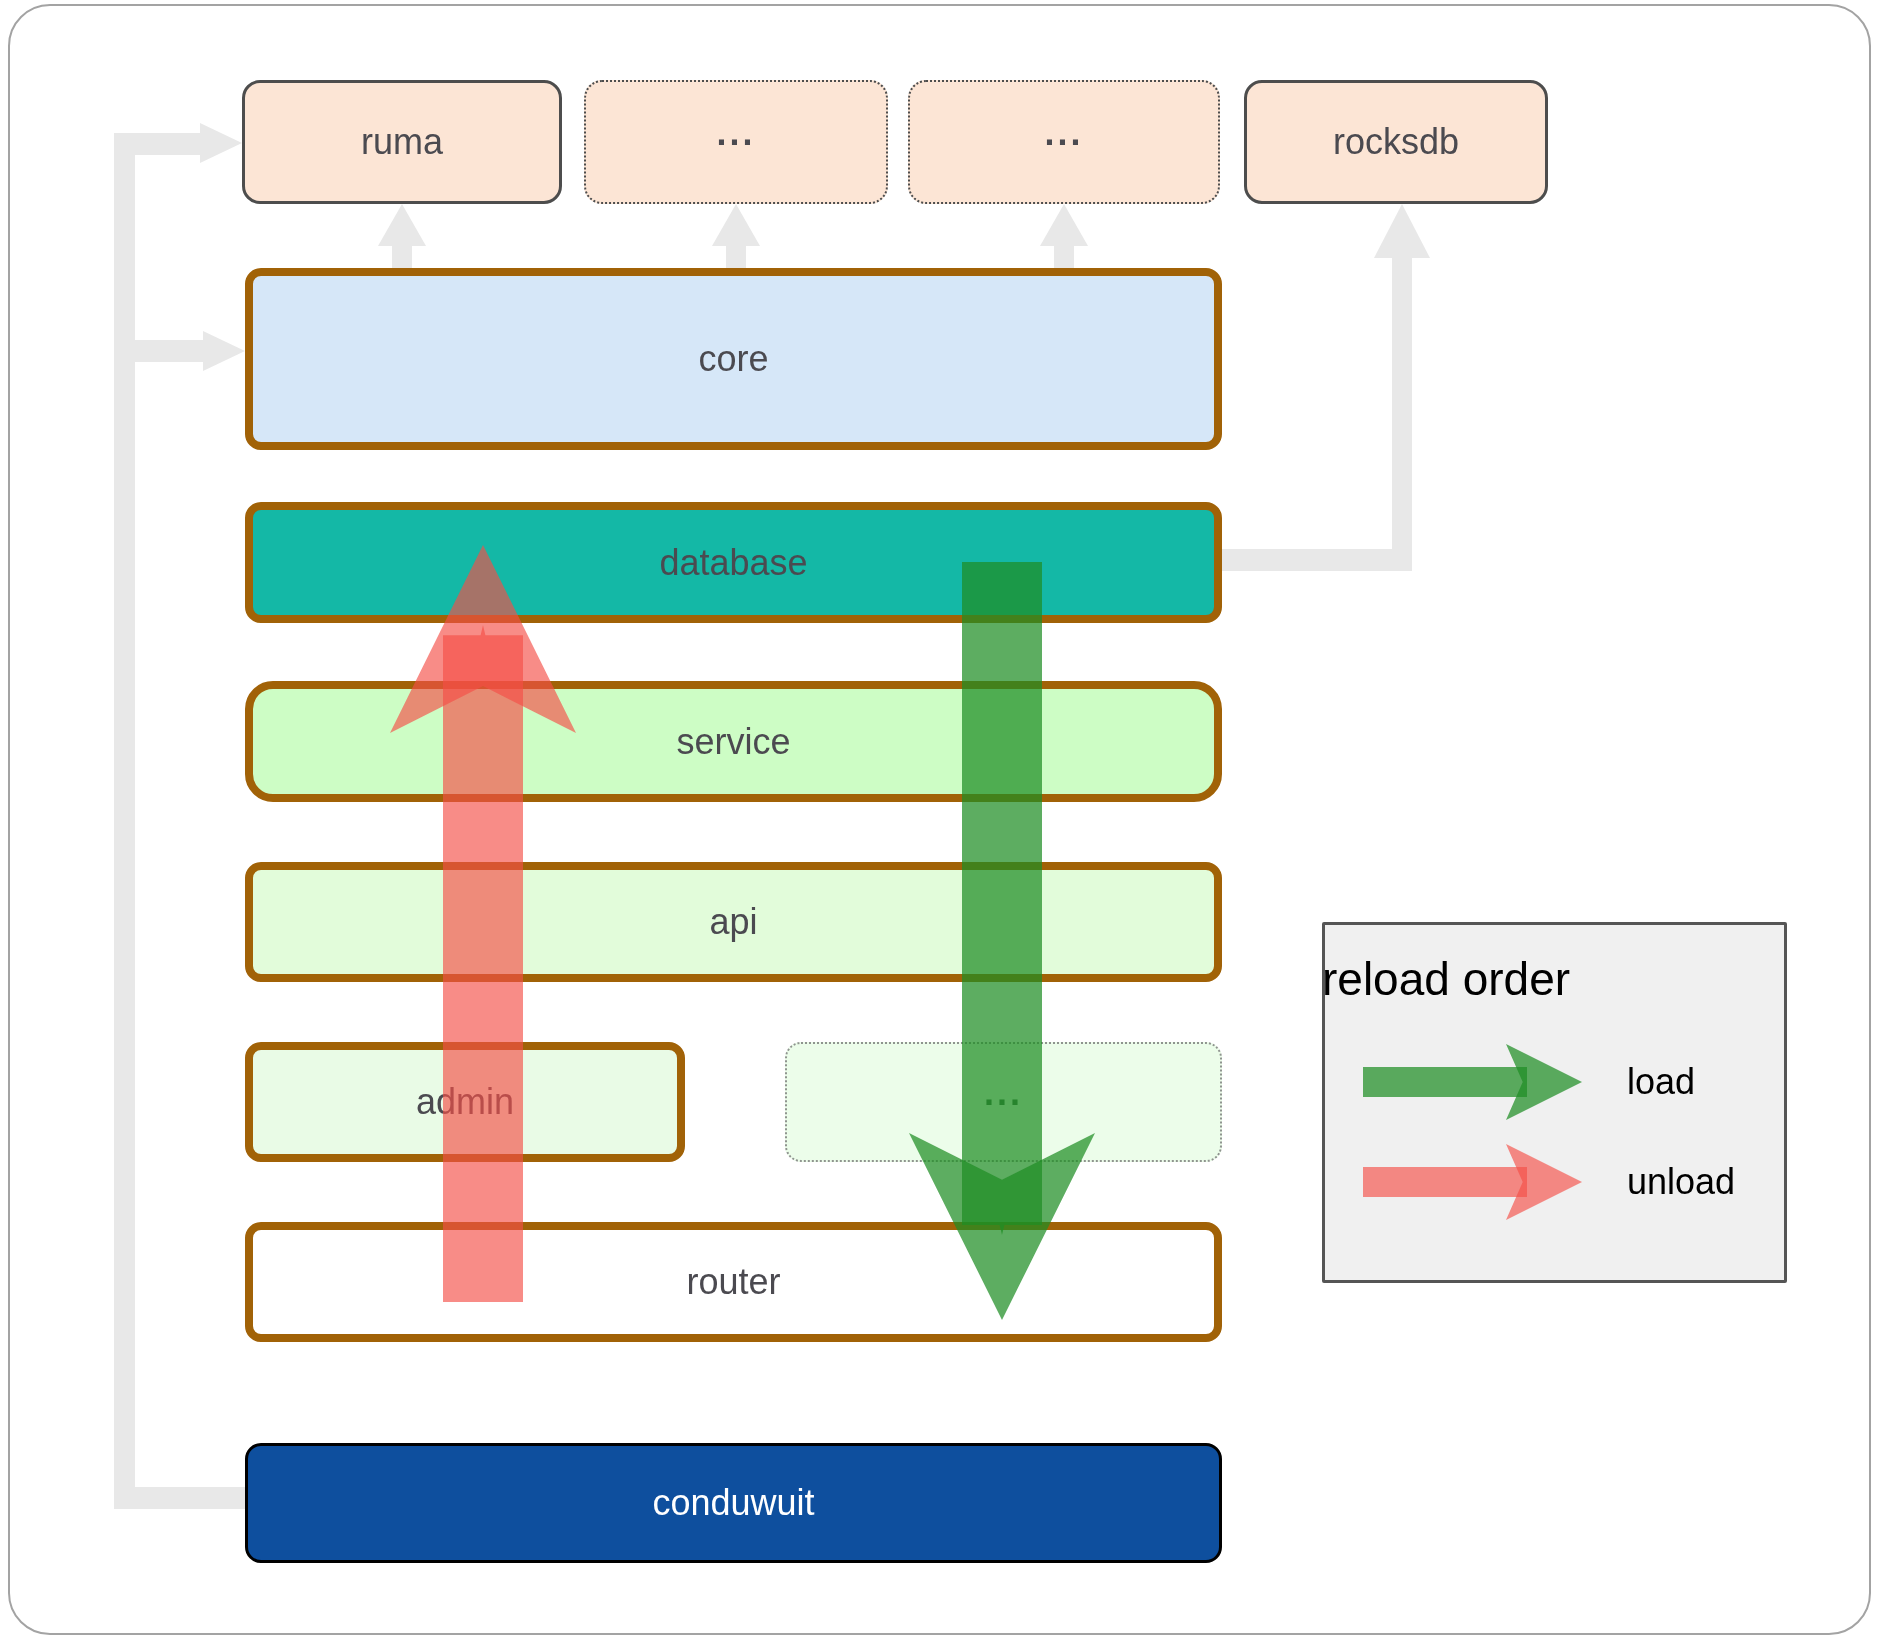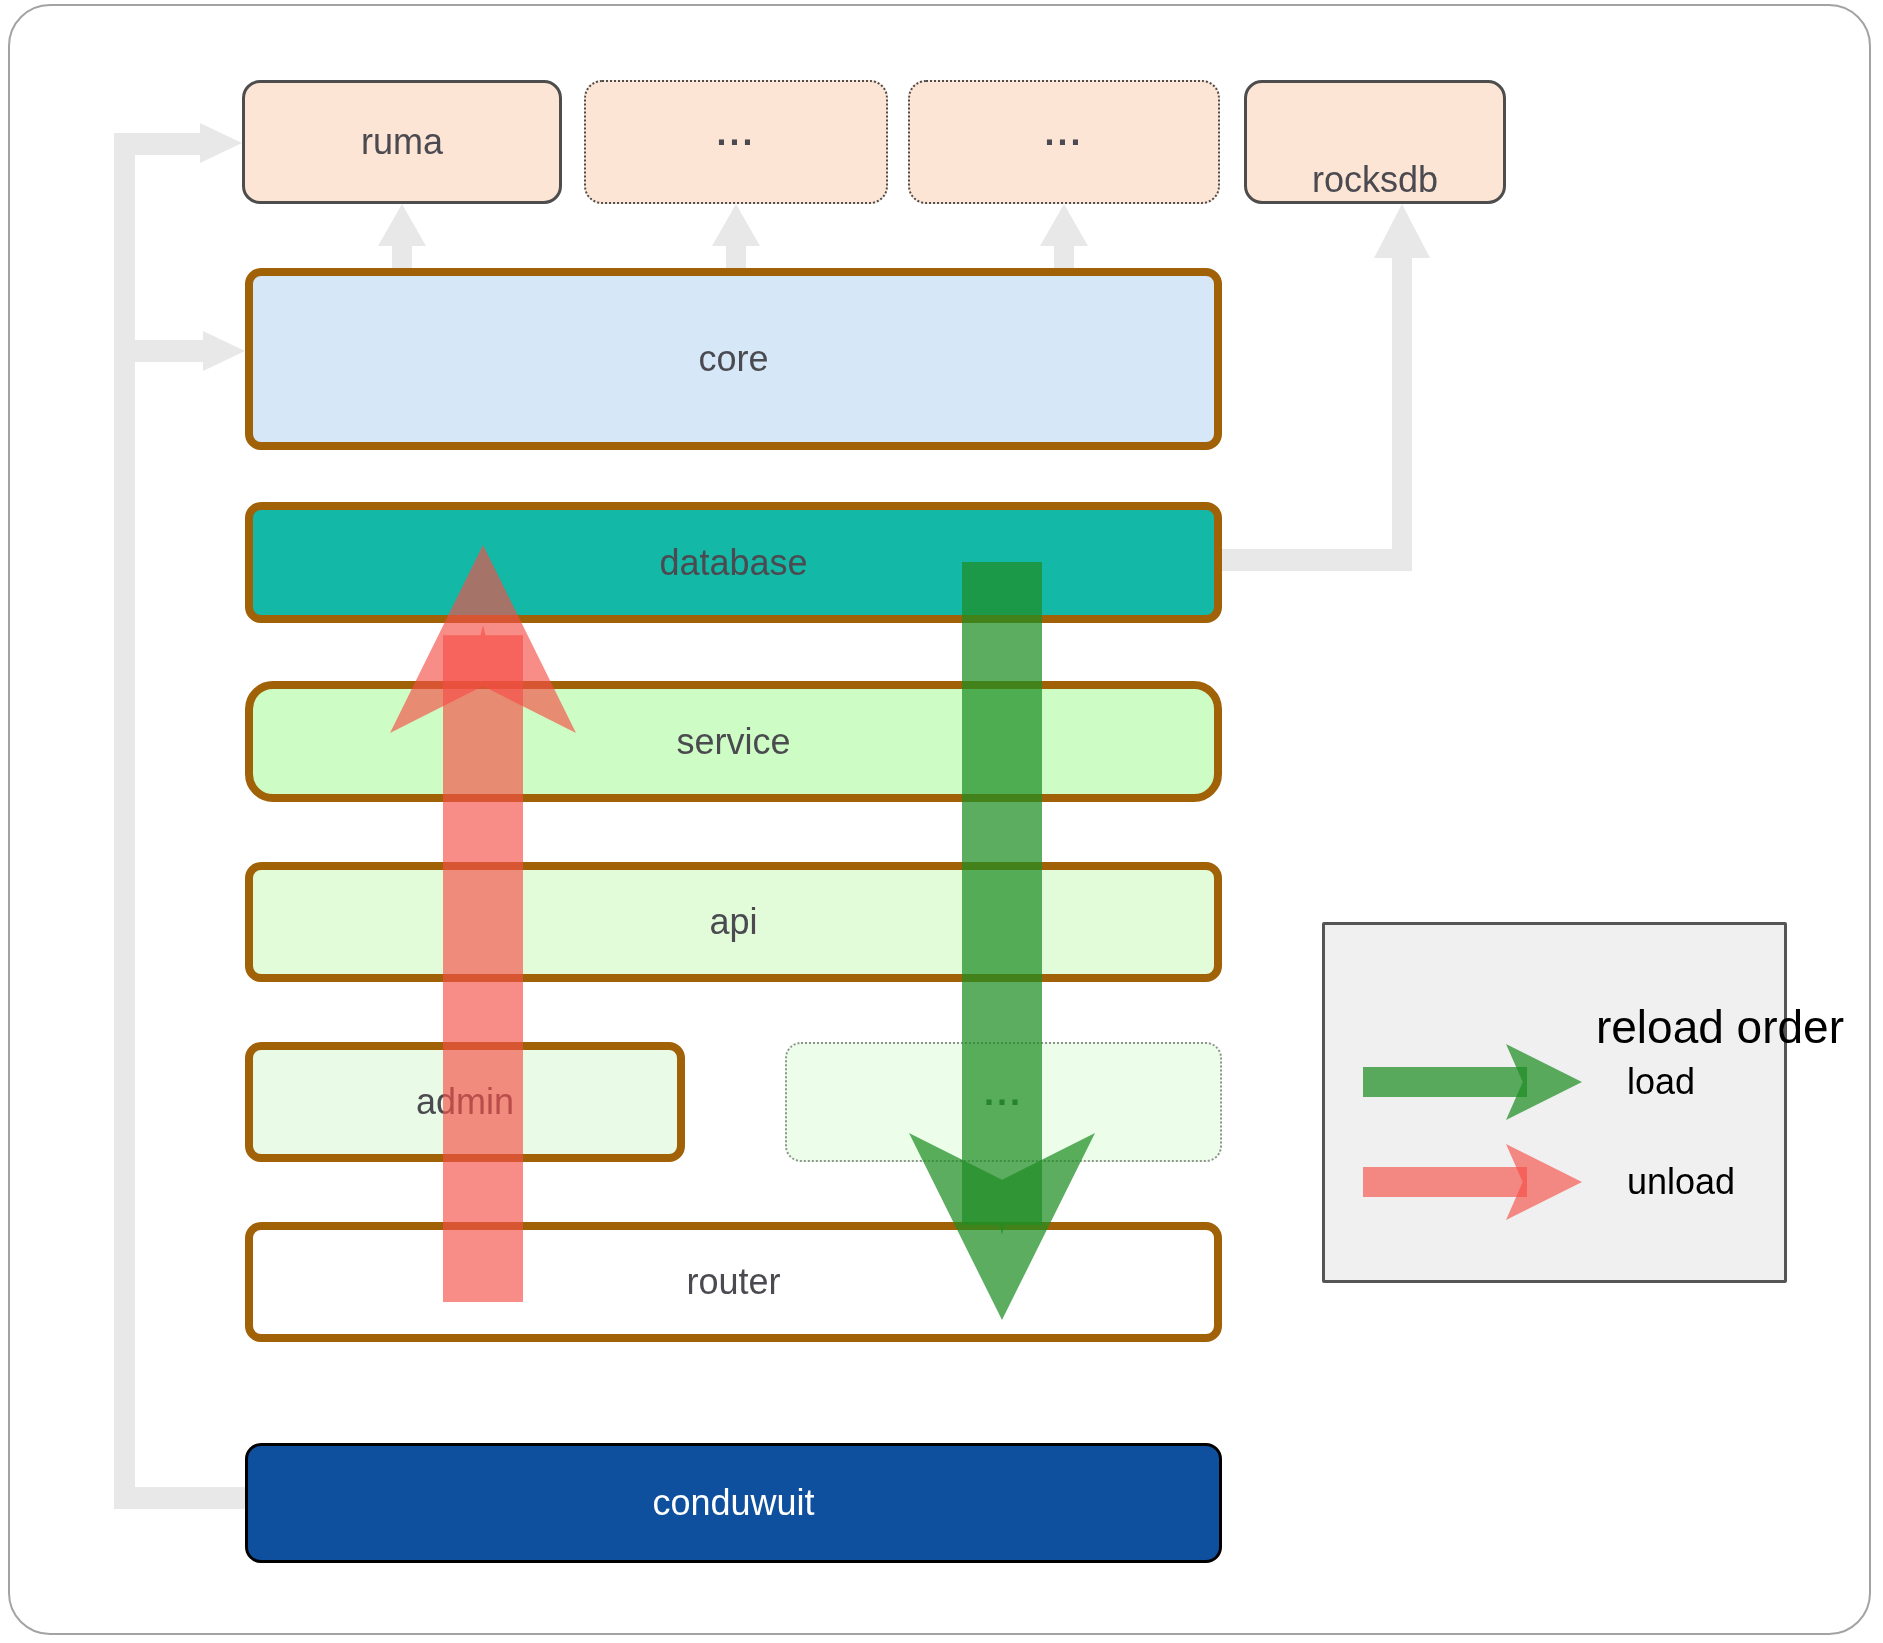--- a/index.html
+++ b/index.html
@@ -24,22 +24,22 @@
   .ghead-r{position:absolute;background:#e8e8e8;clip-path:polygon(0 0,100% 50%,0 100%);}
   .ghead-u{position:absolute;background:#e8e8e8;clip-path:polygon(50% 0,100% 100%,0 100%);}
   .load-fill{background:rgba(30,141,36,0.72);}
   .unload-fill{background:rgba(244,78,70,0.65);}
   .abs{position:absolute;}
   .legend{
     position:absolute;left:1322px;top:922px;width:465px;height:361px;box-sizing:border-box;
     background:#f0f0f0;border:3px solid #555;border-radius:2px;
   }
   .legend-title{
-    position:absolute;left:1322px;top:952px;width:522px;text-align:right;
-    font-size:46px;color:#000;margin-top:48px;
+    position:absolute;left:1322px;top:952px;width:522px;text-align:left;
+    font-size:46px;color:#000;
   }
   .legend-label{
     position:absolute;font-size:36px;color:#000;display:flex;align-items:center;height:76px;
   }
 </style>
 </head>
 <body>
 
 <div id="stage">
 
@@ -67,21 +67,21 @@
 
   <div class="box b-dark" style="left:242px;top:80px;width:320px;height:124px;background:#fce5d5;">
     <span>ruma</span>
   </div>
   <div class="box b-dot" style="left:584px;top:80px;width:304px;height:124px;background:#fce5d5;">
     <span class="dots">...</span>
   </div>
   <div class="box b-dot" style="left:908px;top:80px;width:312px;height:124px;background:#fce5d5;">
     <span class="dots">...</span>
   </div>
-  <div class="box b-dark" style="left:1244px;top:80px;width:262px;height:124px;background:#fce5d5;align-items:flex-end;">
+  <div class="box b-dark" style="left:1244px;top:80px;width:304px;height:124px;background:#fce5d5;">
     <span>rocksdb</span>
   </div>
 
   <div class="box b-gray" style="left:245px;top:268px;width:977px;height:182px;background:#d6e7f8;border-radius:16px;">
     <span>core</span>
   </div>
 
   <div class="box b-gray" style="left:245px;top:502px;width:977px;height:121px;background:#14b8a6;border-radius:16px;">
     <span>database</span>
   </div>

